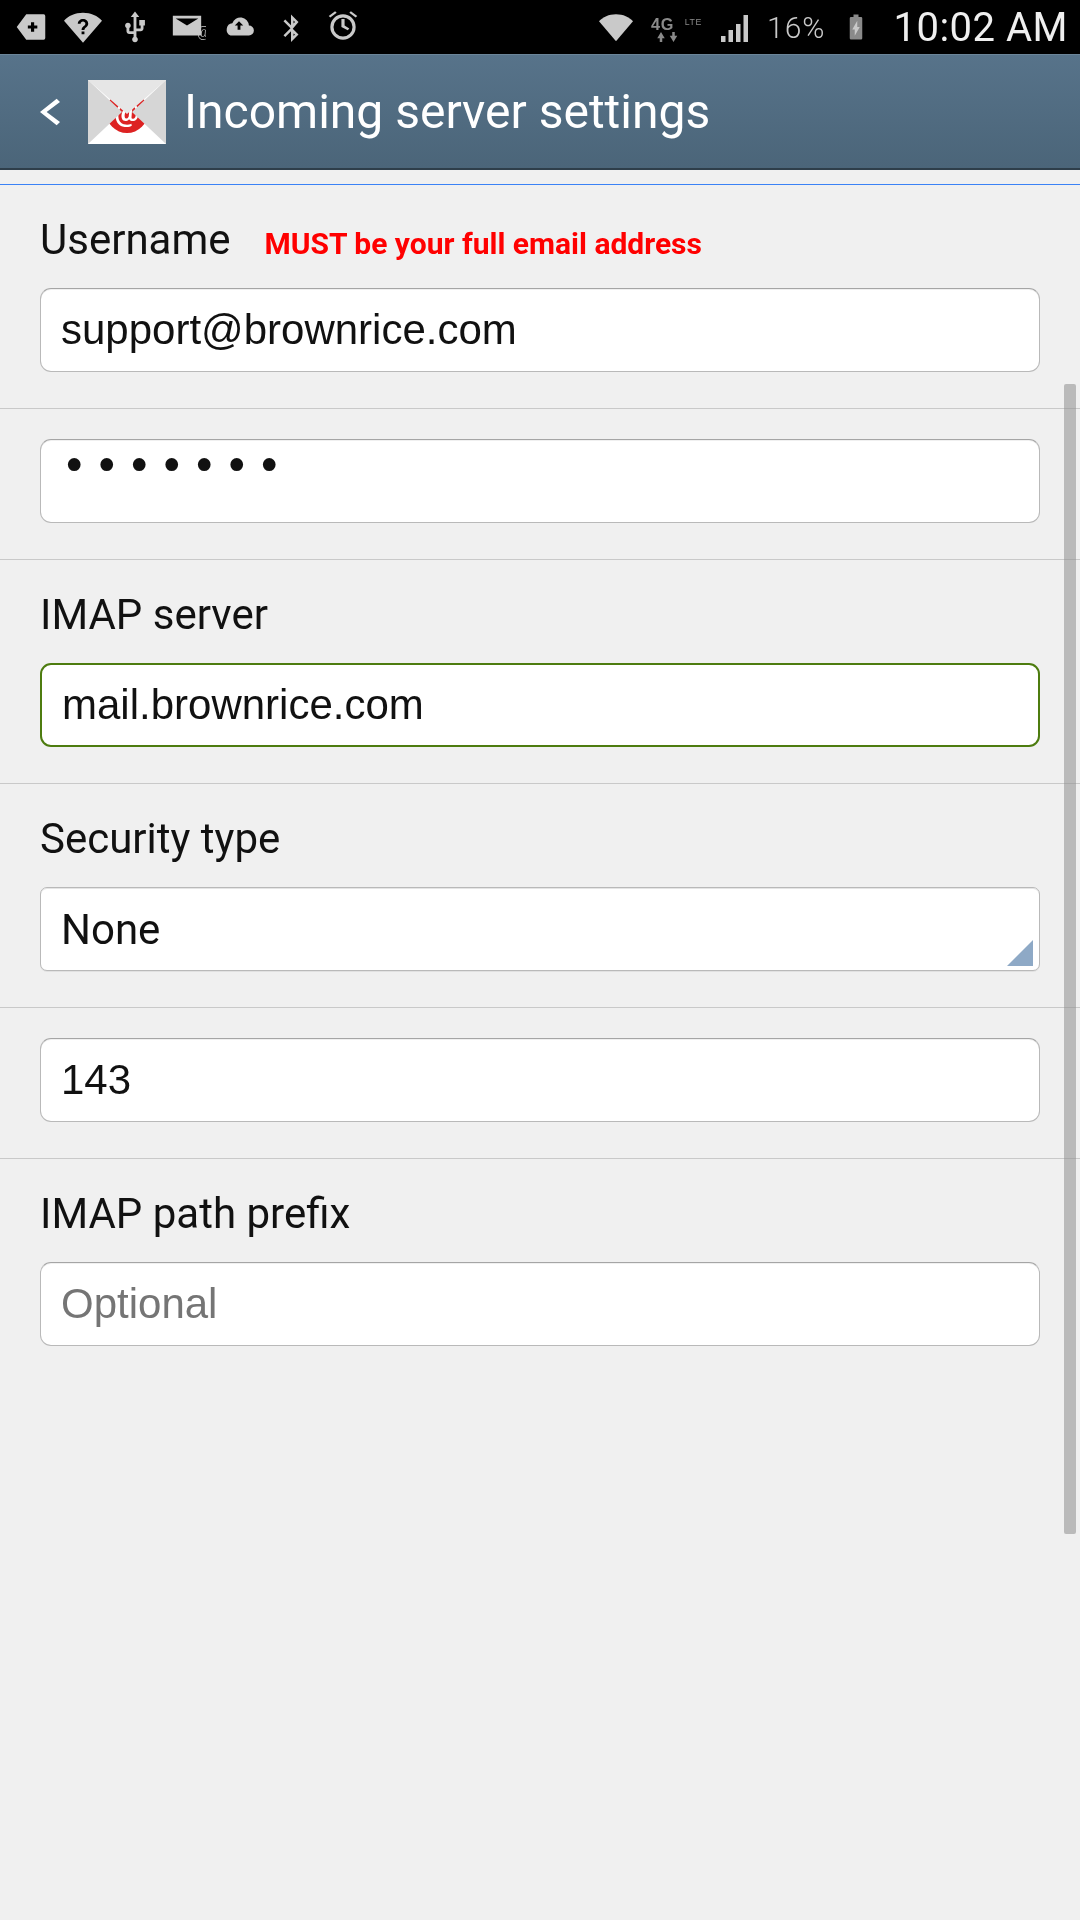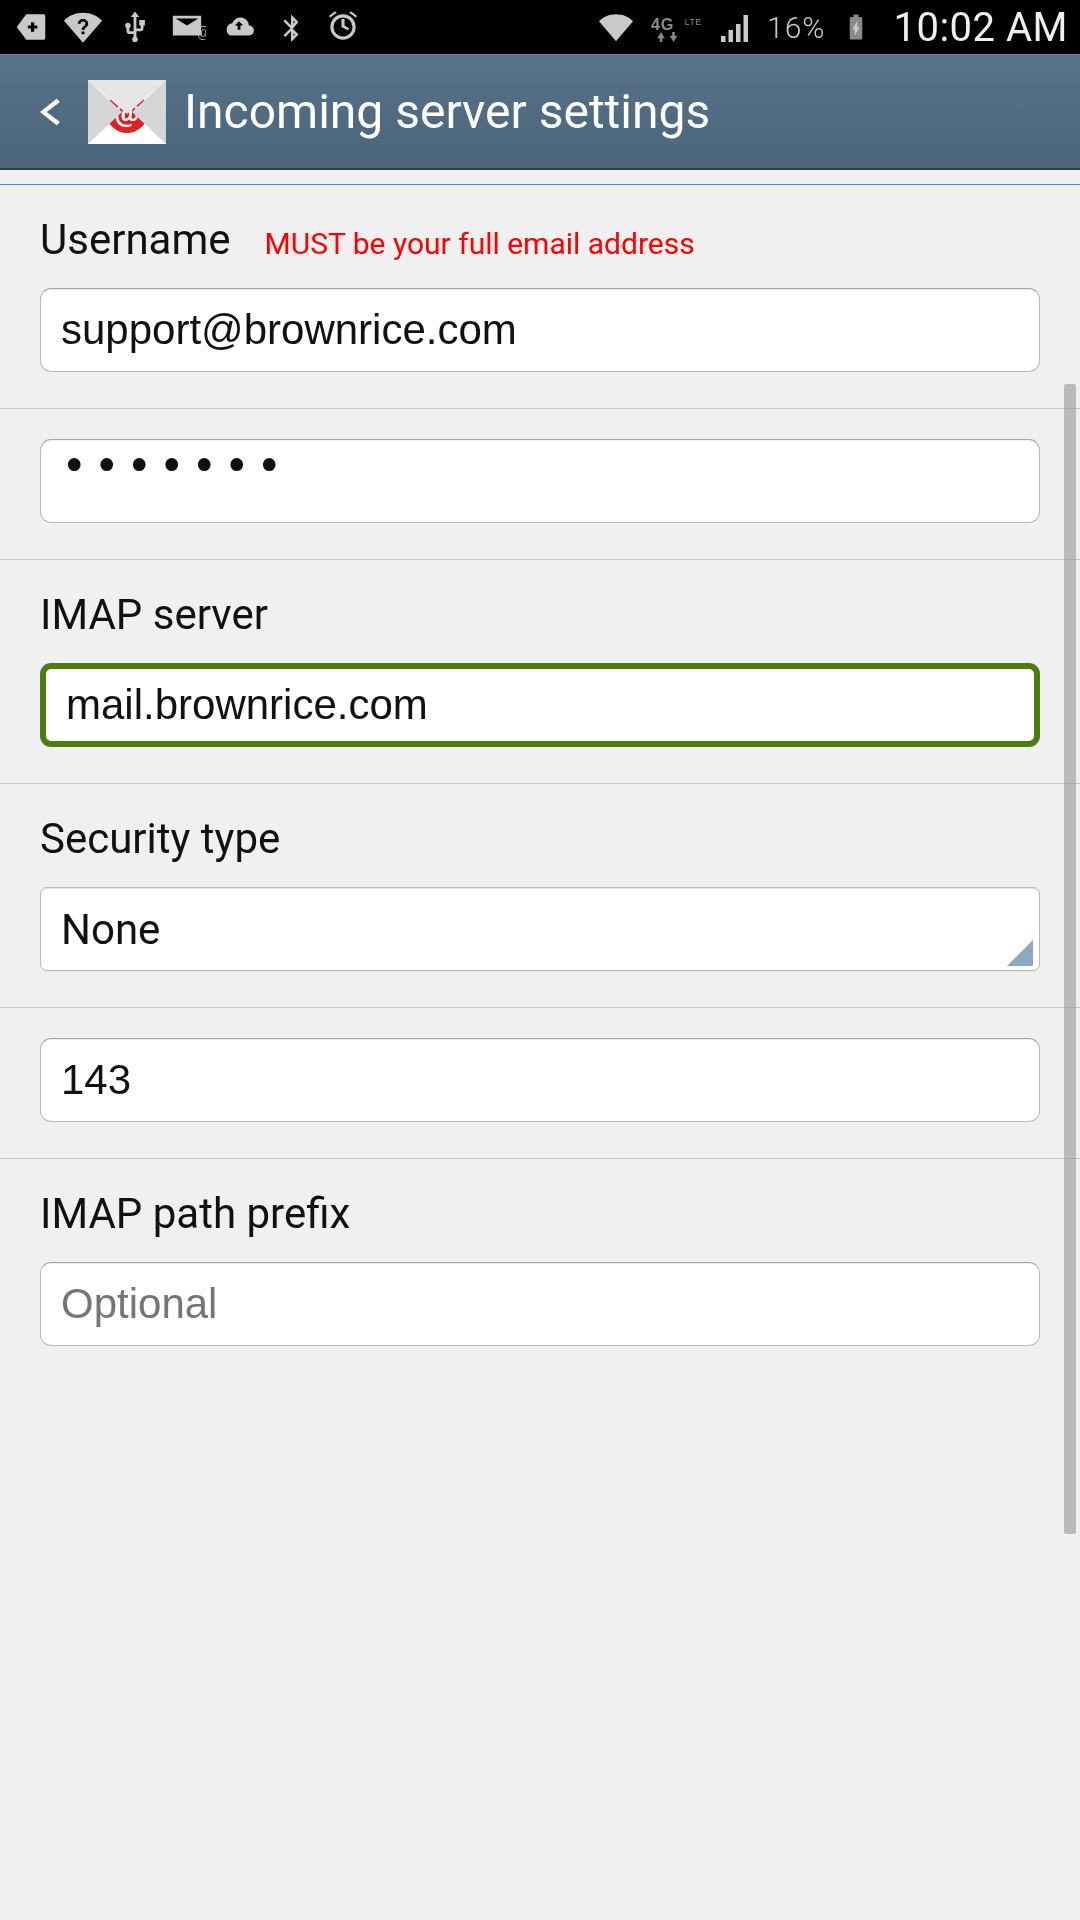--- a/index.html
+++ b/index.html
@@ -75,37 +75,37 @@
   .section + .section { border-top: none; }
   .section-first { margin-top: 14px; }
   .label-row { display: flex; align-items: baseline; gap: 34px; margin-bottom: 24px;}
   .label {
     font-size: 42px;
     color: #111;
   }
   .hint-red {
     font-size: 30px;
     color: #ff0000;
-    font-weight: 400;
+    font-weight: 700;
   }
   .text-input {
     width: 100%;
     height: 84px;
     background: #fff;
     border: 1px solid #b9b9b9;
     border-top-color:#a5a5a5;
     border-radius: 11px;
     font-size: 42px;
     color:#111;
     padding: 0 20px;
     outline: none;
     box-shadow: inset 0 1px 0 rgba(0,0,0,0.06);
   }
   .text-input.focused {
-    border: 6px solid #4d7c0f;
+    border: 2px solid #4d7c0f;
     box-shadow: 0 0 0 0 rgba(0,0,0,0);
   }
   .text-input.placeholder { color:#9b9b9b; }
   .select-box {
     width: 100%;
     height: 84px;
     background: #fff;
     border: 1px solid #b9b9b9;
     border-radius: 7px;
     font-size: 42px;

